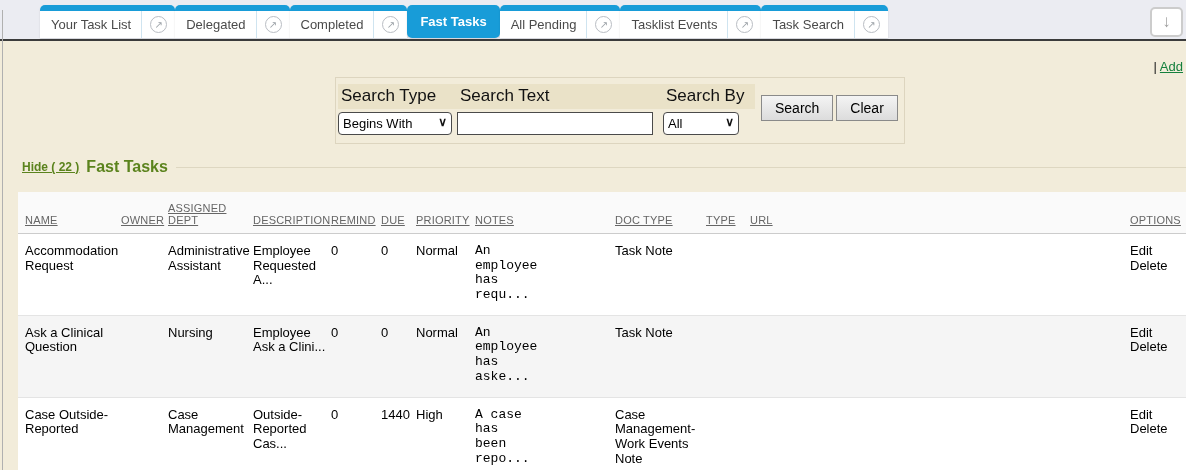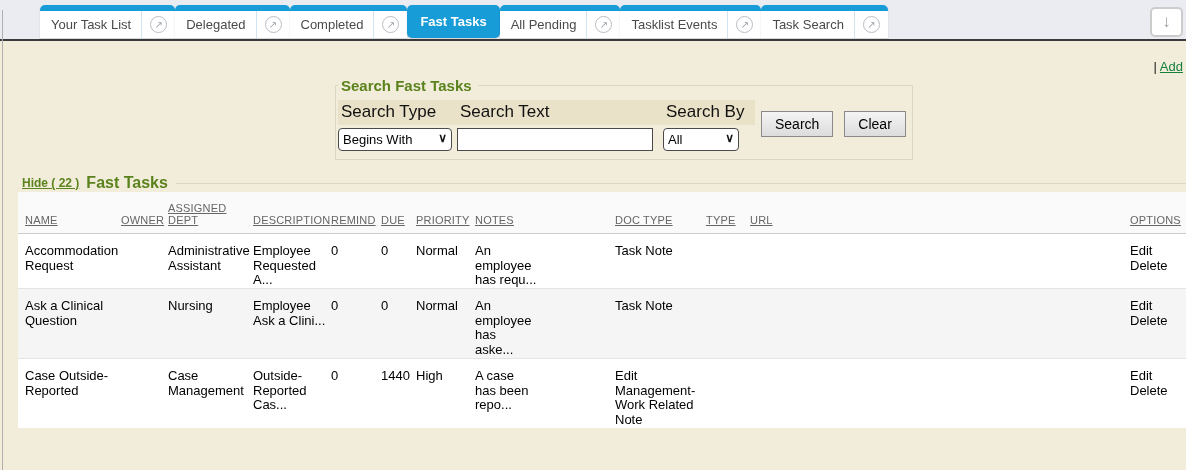--- a/index.html
+++ b/index.html
@@ -48,48 +48,48 @@
   .sel { position:relative; display:inline-block; }
   .sel select { appearance:none; -webkit-appearance:none; font:13px "Liberation Sans",sans-serif;
                 height:23px; border:1px solid #4a4a4a; background:#fff; color:#000;
                 padding:0 20px 0 4px; border-radius:4px; }
   .sel .chev { position:absolute; right:5px; top:3px; font-size:12px; font-weight:bold;
                color:#111; pointer-events:none; }
   .sel-type select { width:114px; }
   .sel-by select { width:76px; }
   .txt input { width:196px; height:23px; border:1px solid #4a4a4a; font:13px "Liberation Sans",sans-serif;
                padding:0 4px; background:#fff; }
-  .btns { display:flex; gap:11px; margin-left:6px; margin-top:-4px; }
+  .btns { display:flex; gap:3px; margin-left:6px; margin-top:-4px; }
   .btns button { font:14px "Liberation Sans",sans-serif; color:#000; height:26px;
                  padding:0 13px; background:linear-gradient(#f4f4f4,#dcdcdc);
                  border:1px solid #8a8a8a; cursor:pointer; }
 
   
-  .section-head { display:flex; align-items:center; margin:14px 0 0 22px; }
+  .section-head { display:flex; align-items:center; margin:14px 0 16px 22px; }
   .section-head a.hide { font-size:12px; font-weight:bold; color:var(--green);
                          text-decoration:underline; cursor:pointer; }
   .section-head .title { font-size:16px; font-weight:bold; color:var(--green);
                          margin-left:7px; white-space:nowrap; }
   .section-head .rule { flex:1; border-top:1px solid #ded7c1; margin-left:8px; }
 
   
   table.tasks { margin-left:18px; width:1168px; border-collapse:collapse;
                 table-layout:fixed; background:#ffffff; }
   table.tasks th { font-size:11px; font-weight:normal; color:#666; text-align:left;
                    vertical-align:bottom; padding:10px 4px 7px 0; letter-spacing:.2px;
                    background:#fafafa; border-bottom:1px solid #cccccc; }
   table.tasks th a { color:#666; text-decoration:underline; cursor:pointer; }
   table.tasks th.c-assigned a { display:inline-block; max-width:62px; }
   table.tasks th.c-name, table.tasks td.c-name { padding-left:7px; }
   table.tasks td { font-size:13px; color:#000; vertical-align:top; line-height:1.13;
-                   padding:10px 4px 0 0; }
+                   padding:10px 4px 12px 0; }
   table.tasks tr.alt td { background:#f5f5f5; }
   table.tasks tbody tr + tr td { border-top:1px solid #e4e4e4; }
   td.c-desc .inner { max-width:74px; }
-  td.c-notes .inner { max-width:62px; }
+  td.c-notes .inner { max-width:62px;font-family:Liberation Mono, monospace; }
   td.c-doctype .inner { max-width:92px; }
   td.c-assigned .inner { max-width:90px; }
   td .inner { display:block; }
   td.c-options a { display:block; color:#000; text-decoration:none; cursor:pointer; }
 </style>
 </head>
 <body>
 
 <div class="screen">
 
@@ -151,21 +151,20 @@
   </div>
 
   <div class="left-rule"></div>
 
   <div class="add-row">
     <span>|</span>
     <a>Add</a>
   </div>
 
   <fieldset class="search">
-    <legend>Search Fast Tasks</legend>
     <div class="form-flex">
       <div class="fields">
         <div class="lbl">Search Type</div>
         <div class="lbl">Search Text</div>
         <div class="lbl">Search By</div>
 
         <div class="ctl">
           <span class="sel sel-type">
             <select>
               <option>Begins With</option>
@@ -327,21 +326,21 @@
           <td class="c-due">
             <span class="inner">1440</span>
           </td>
           <td class="c-priority">
             <span class="inner">High</span>
           </td>
           <td class="c-notes">
             <span class="inner">A case has been repo...</span>
           </td>
           <td class="c-doctype">
-            <span class="inner">Edit Management-Work Related Note</span>
+            <span class="inner">Case Management-Work Events Note</span>
           </td>
           <td class="c-type">
             <span class="inner"></span>
           </td>
           <td class="c-url">
             <span class="inner"></span>
           </td>
           <td class="c-options">
             <a>Edit</a>
             <a>Delete</a>

